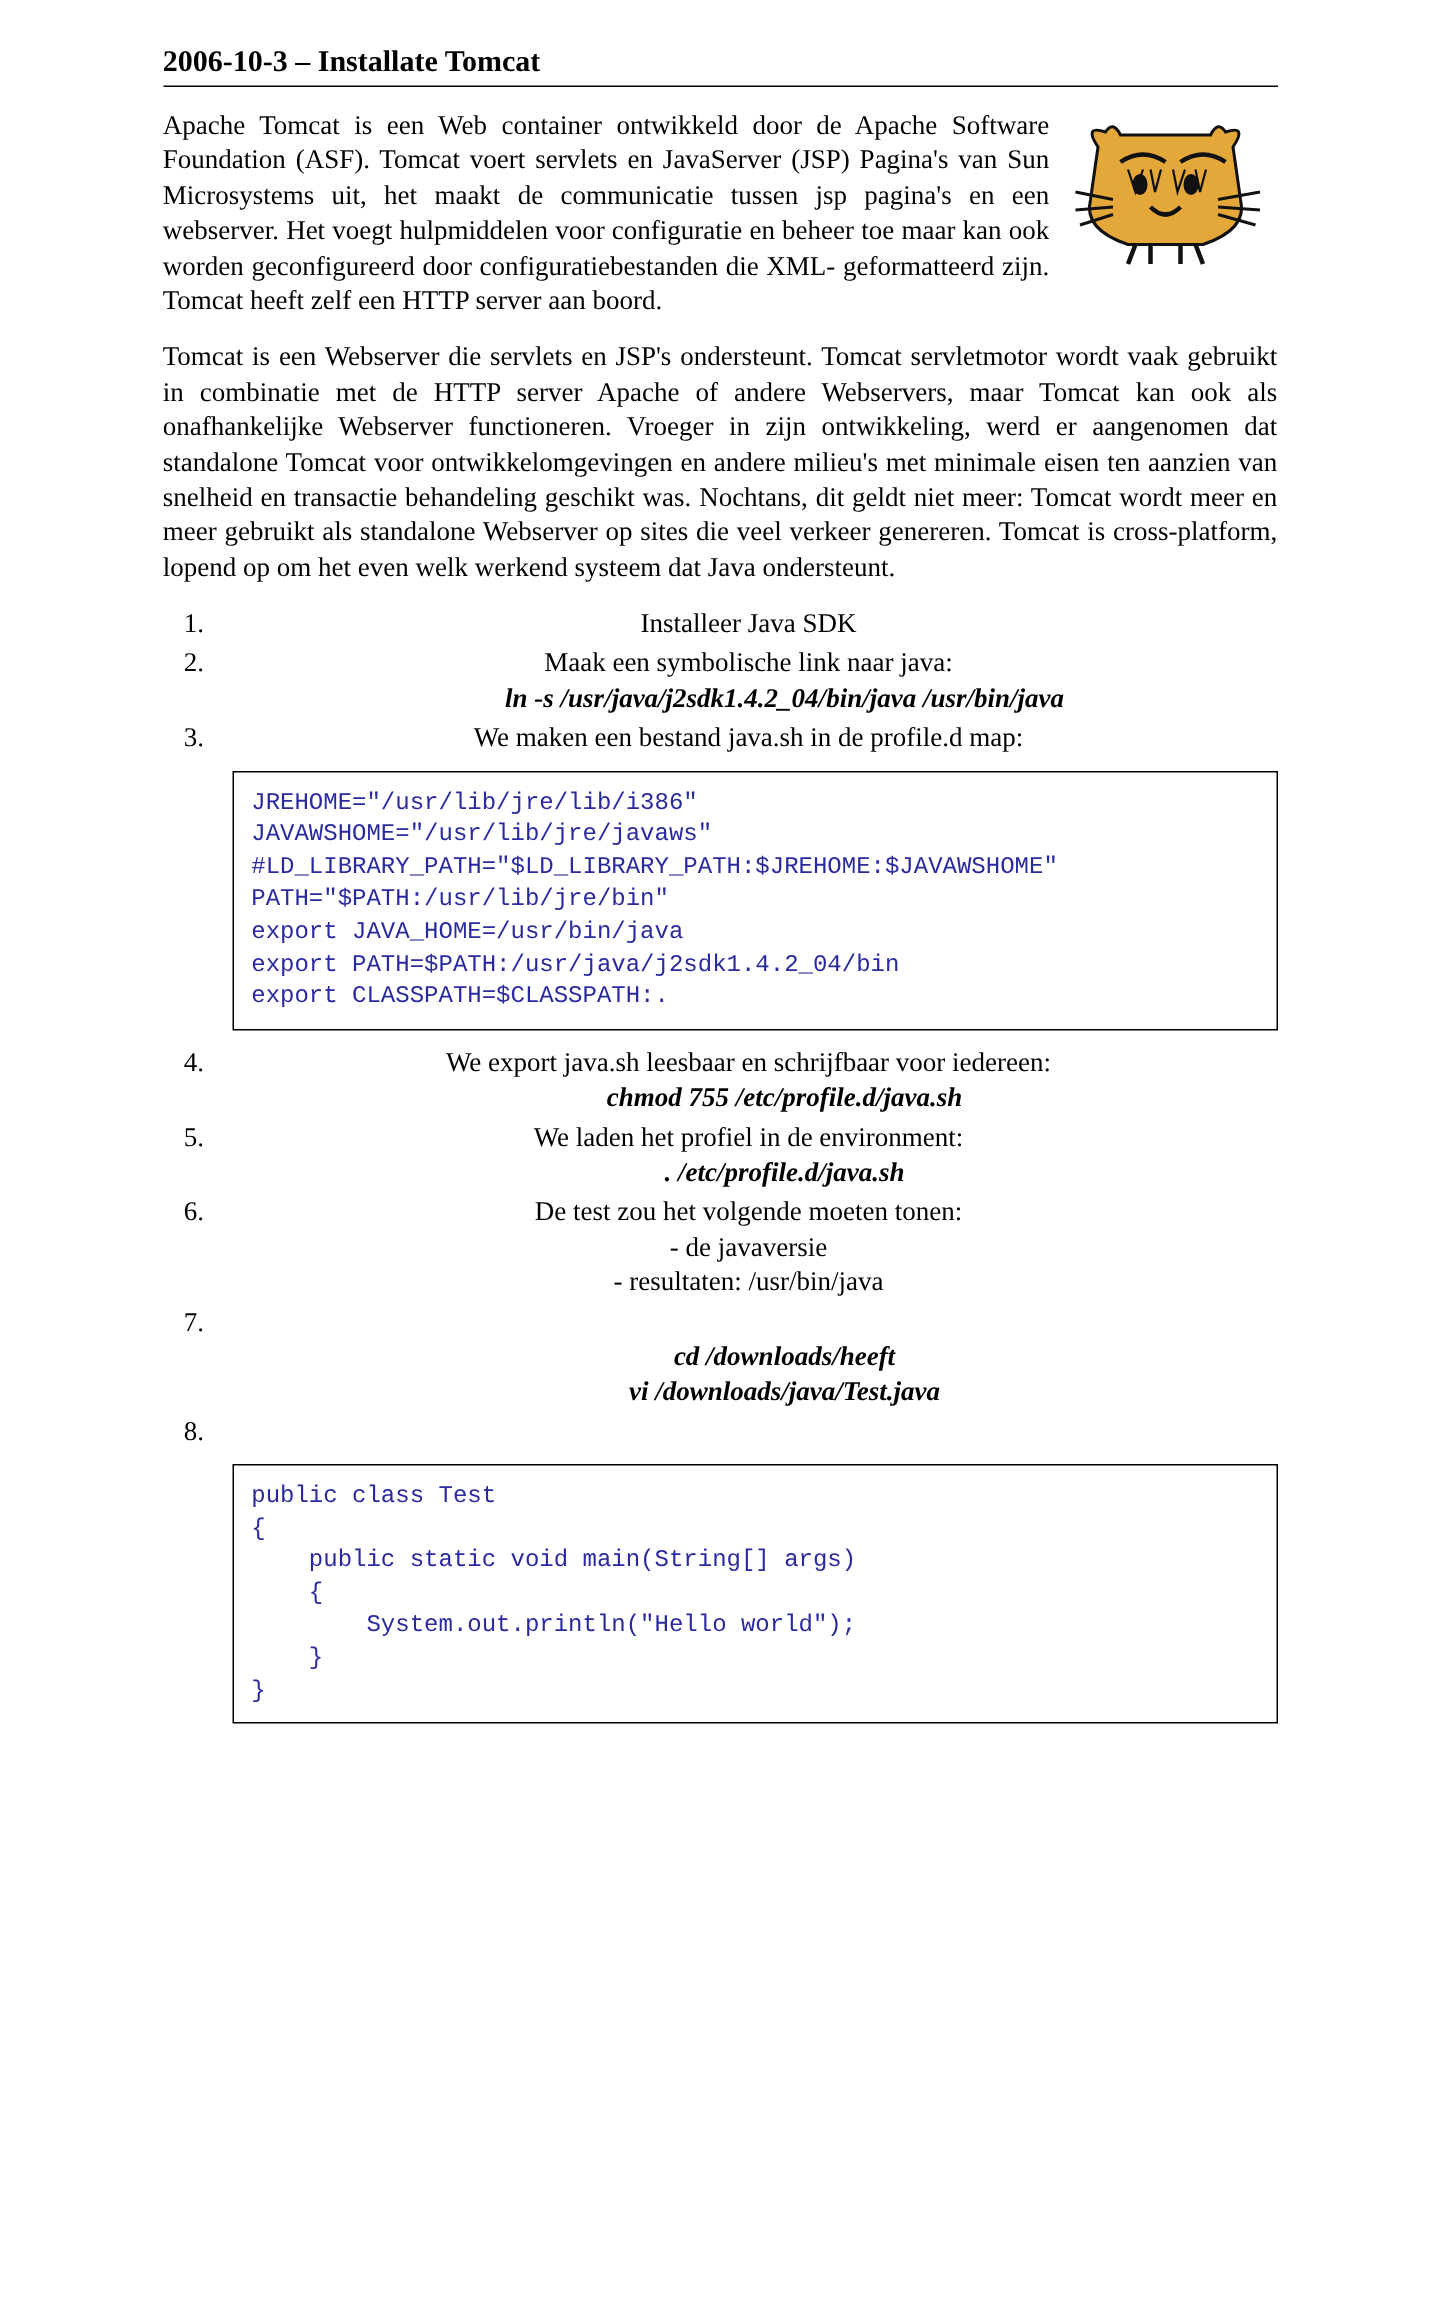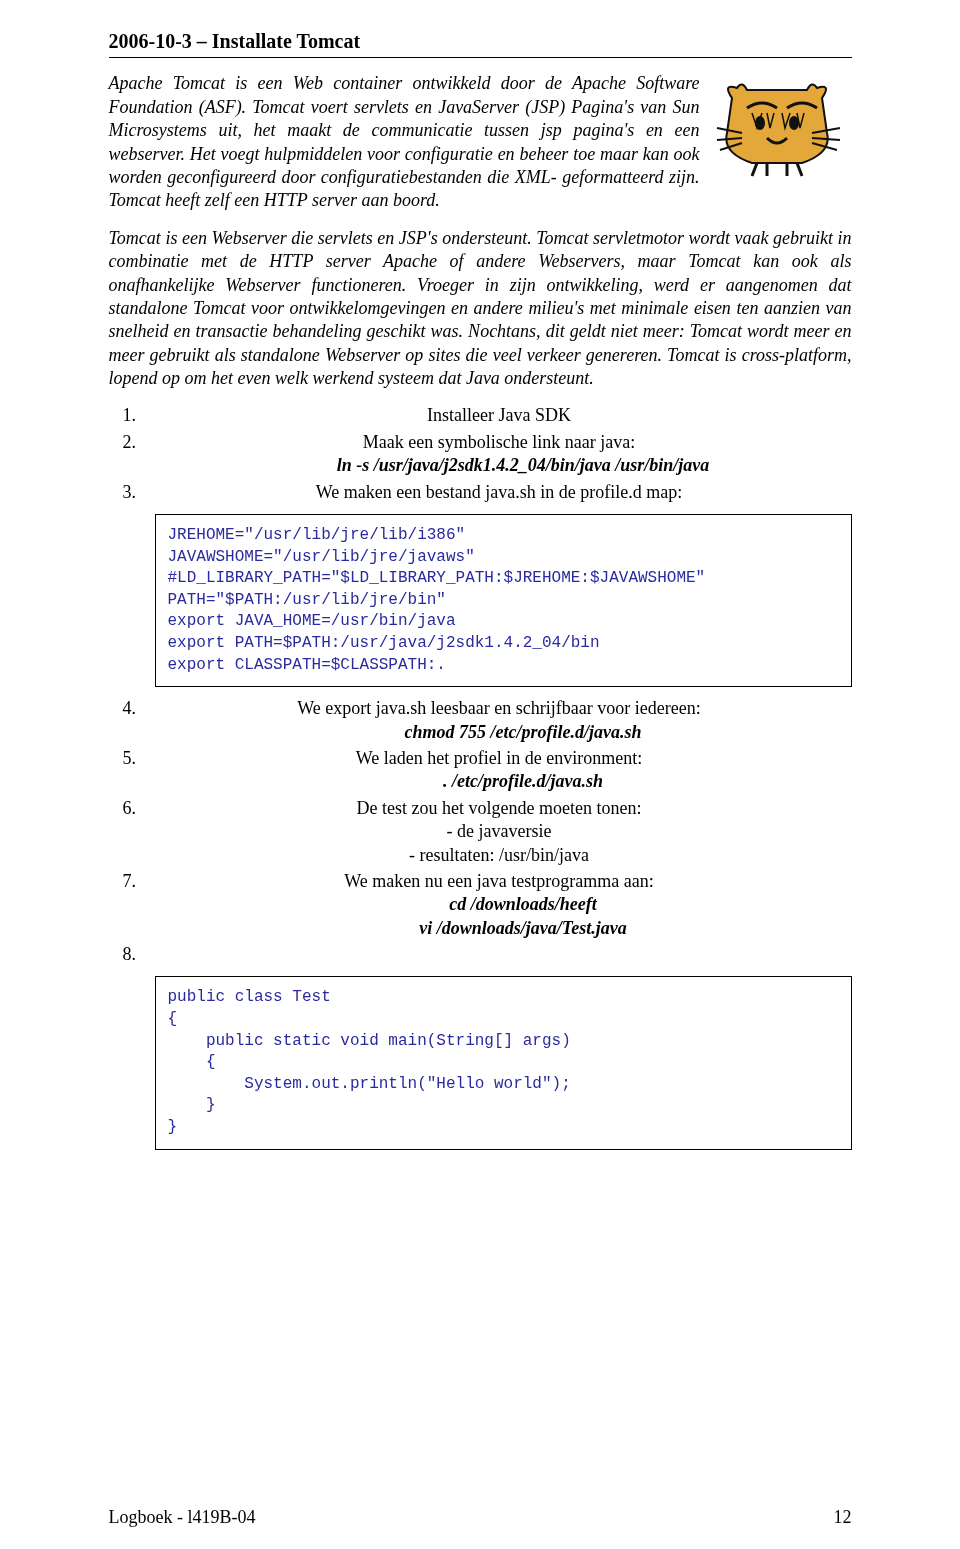--- a/index.html
+++ b/index.html
@@ -33,21 +33,20 @@
   }
   .tomcat-logo {
     float: right;
     width: 140px;
     height: 100px;
     margin: 6px 0 12px 12px;
   }
   .para {
     text-align: justify;
     margin: 0 0 14px 0;
-    font-style: italic;
   }
   ol.steps {
     margin: 0;
     padding-left: 32px;
   }
   ol.steps > li {
     margin-bottom: 3px;
     padding-left: 6px;
     text-align: center;
   }
@@ -132,33 +131,29 @@
     <li>
       <span>We laden het profiel in de environment:</span><br>
       <span class="italic">. /etc/profile.d/java.sh</span>
     </li>
     <li>
       <span>De test zou het volgende moeten tonen:</span><br>
       <span>- de javaversie</span><br>
       <span>- resultaten: /usr/bin/java</span>
     </li>
     <li>
-      <span>We maken nu een java testprogramma aan:</span><br>
+      <br>
       <span class="italic">cd /downloads/heeft</span><br>
       <span class="italic">vi /downloads/java/Test.java</span>
     </li>
     <li><span></span></li>
   </ol>
 
   <div class="codebox">public class Test
 {
     public static void main(String[] args)
     {
         System.out.println("Hello world");
     }
 }</div>
 
 
-  <div class="footer">
-    <span>Logboek - l419B-04</span>
-    <span>12</span>
-  </div>
 </div>
 
 </body></html>

